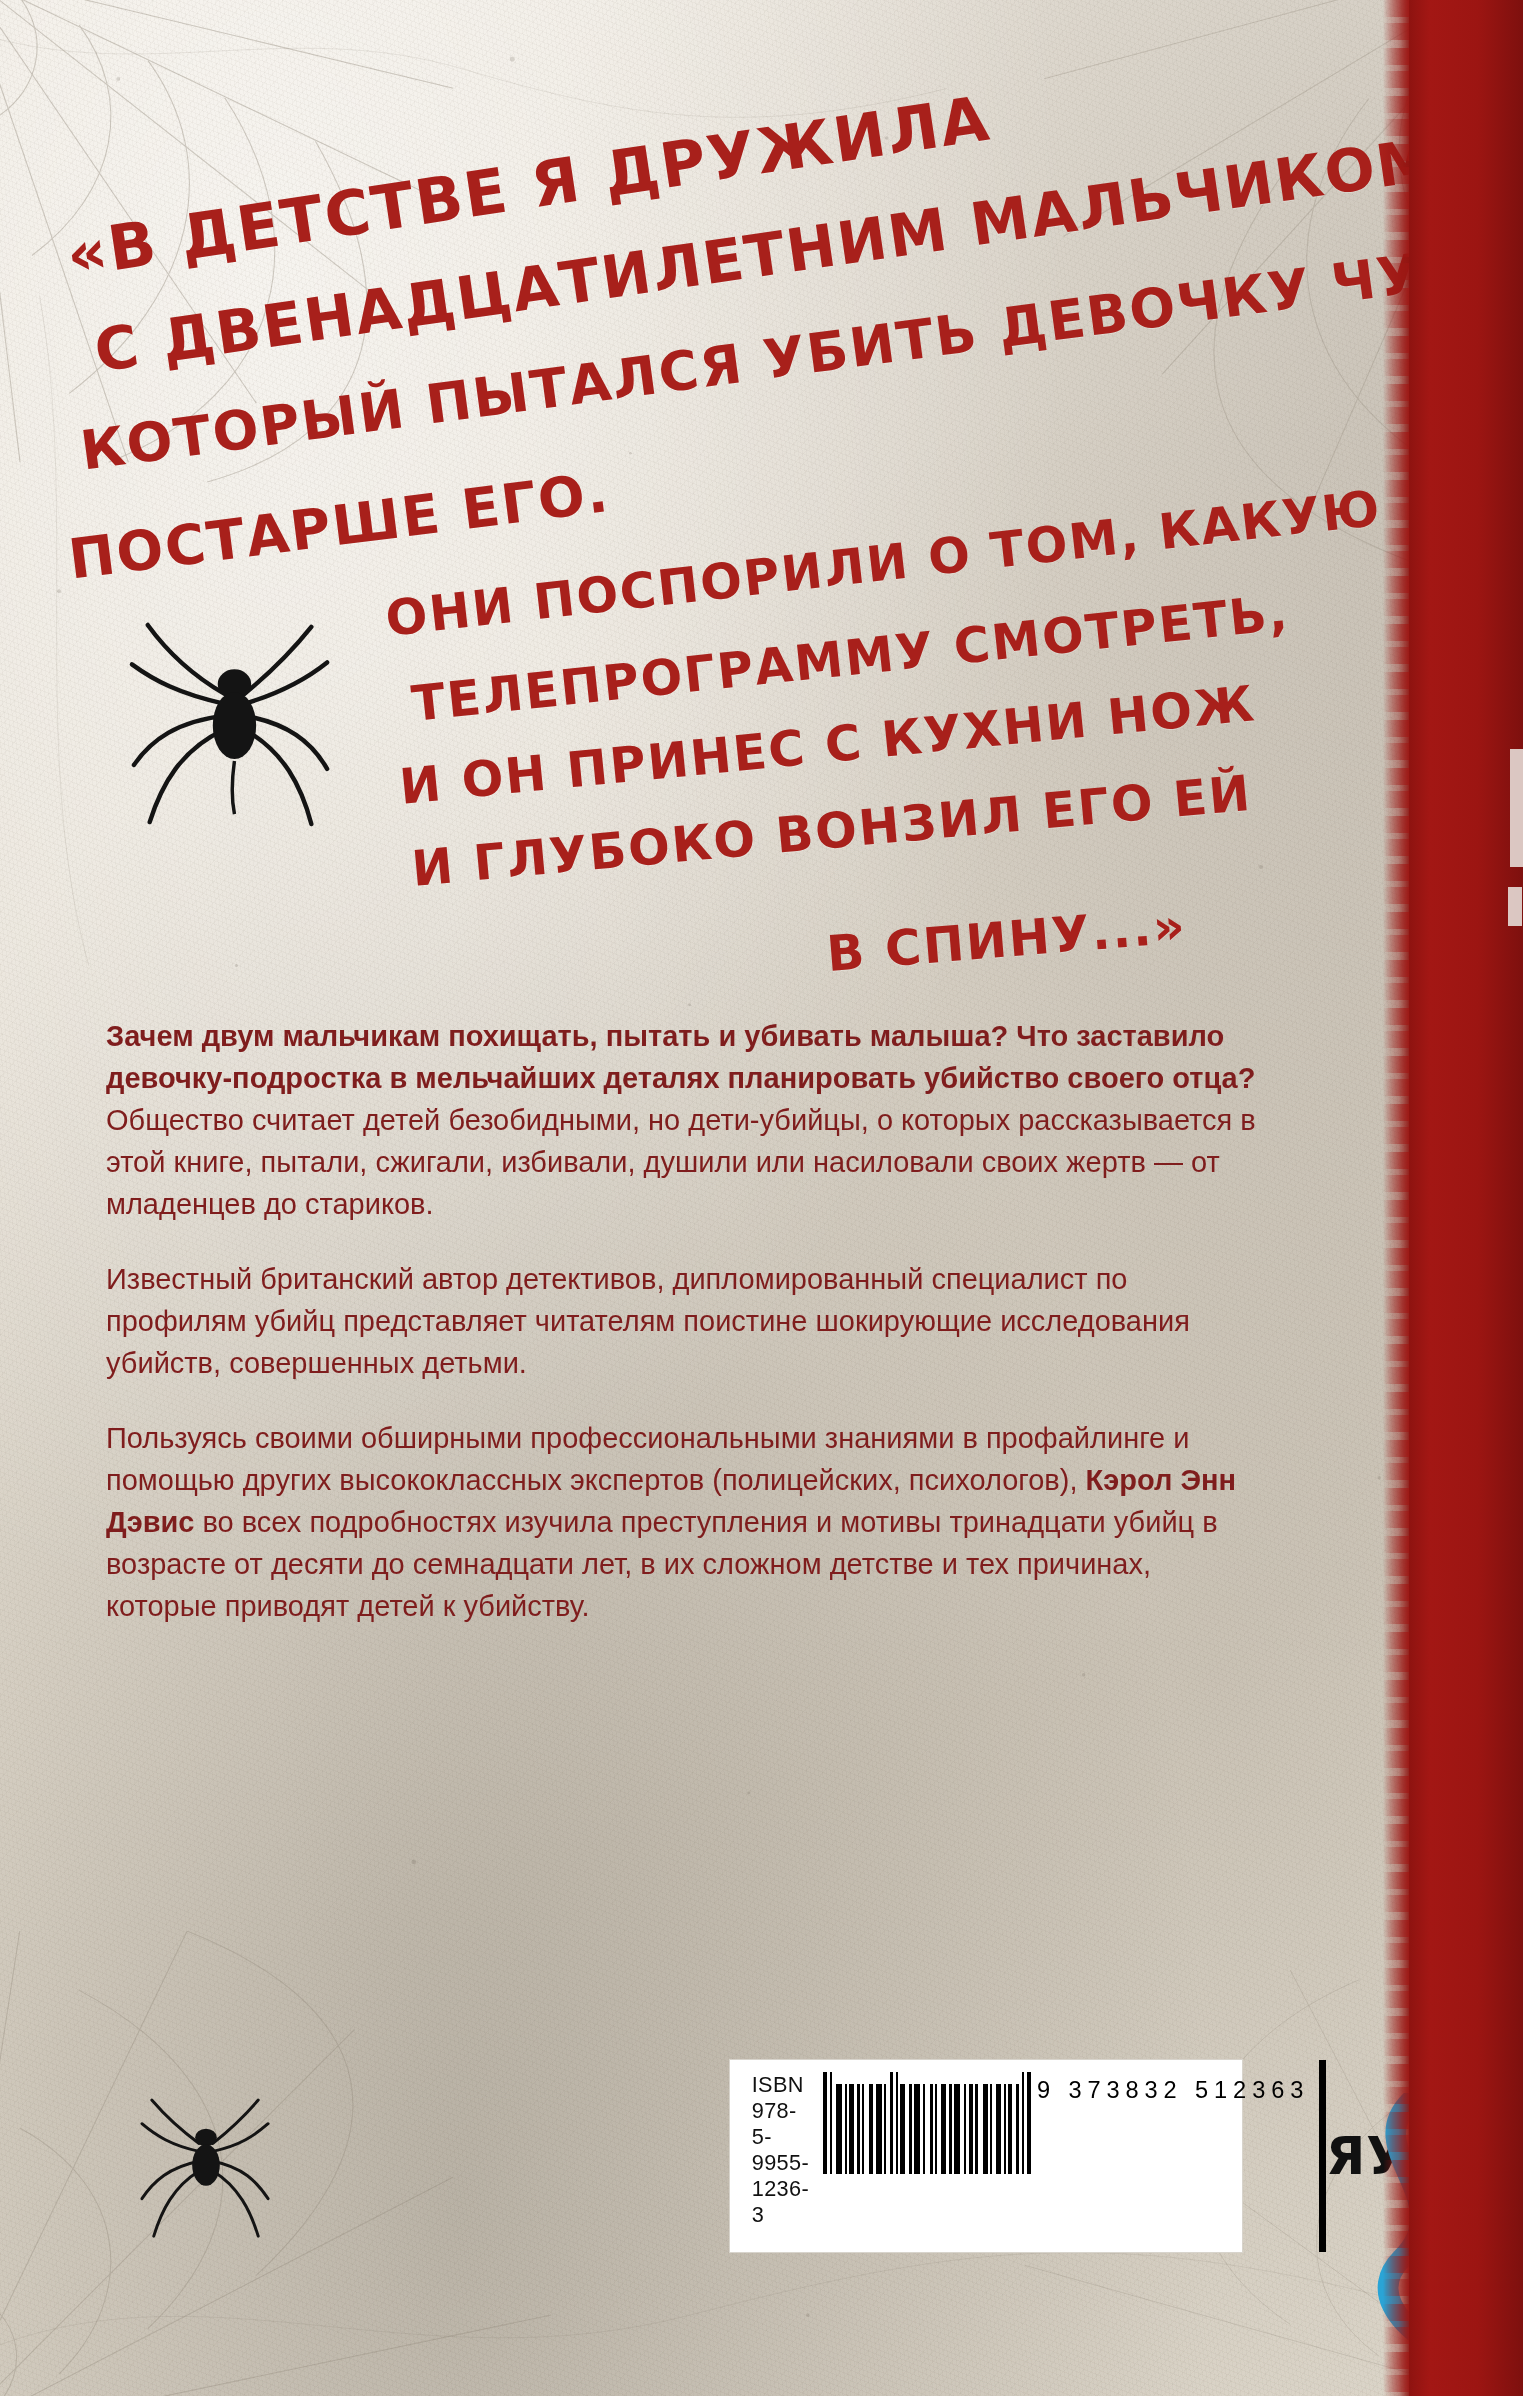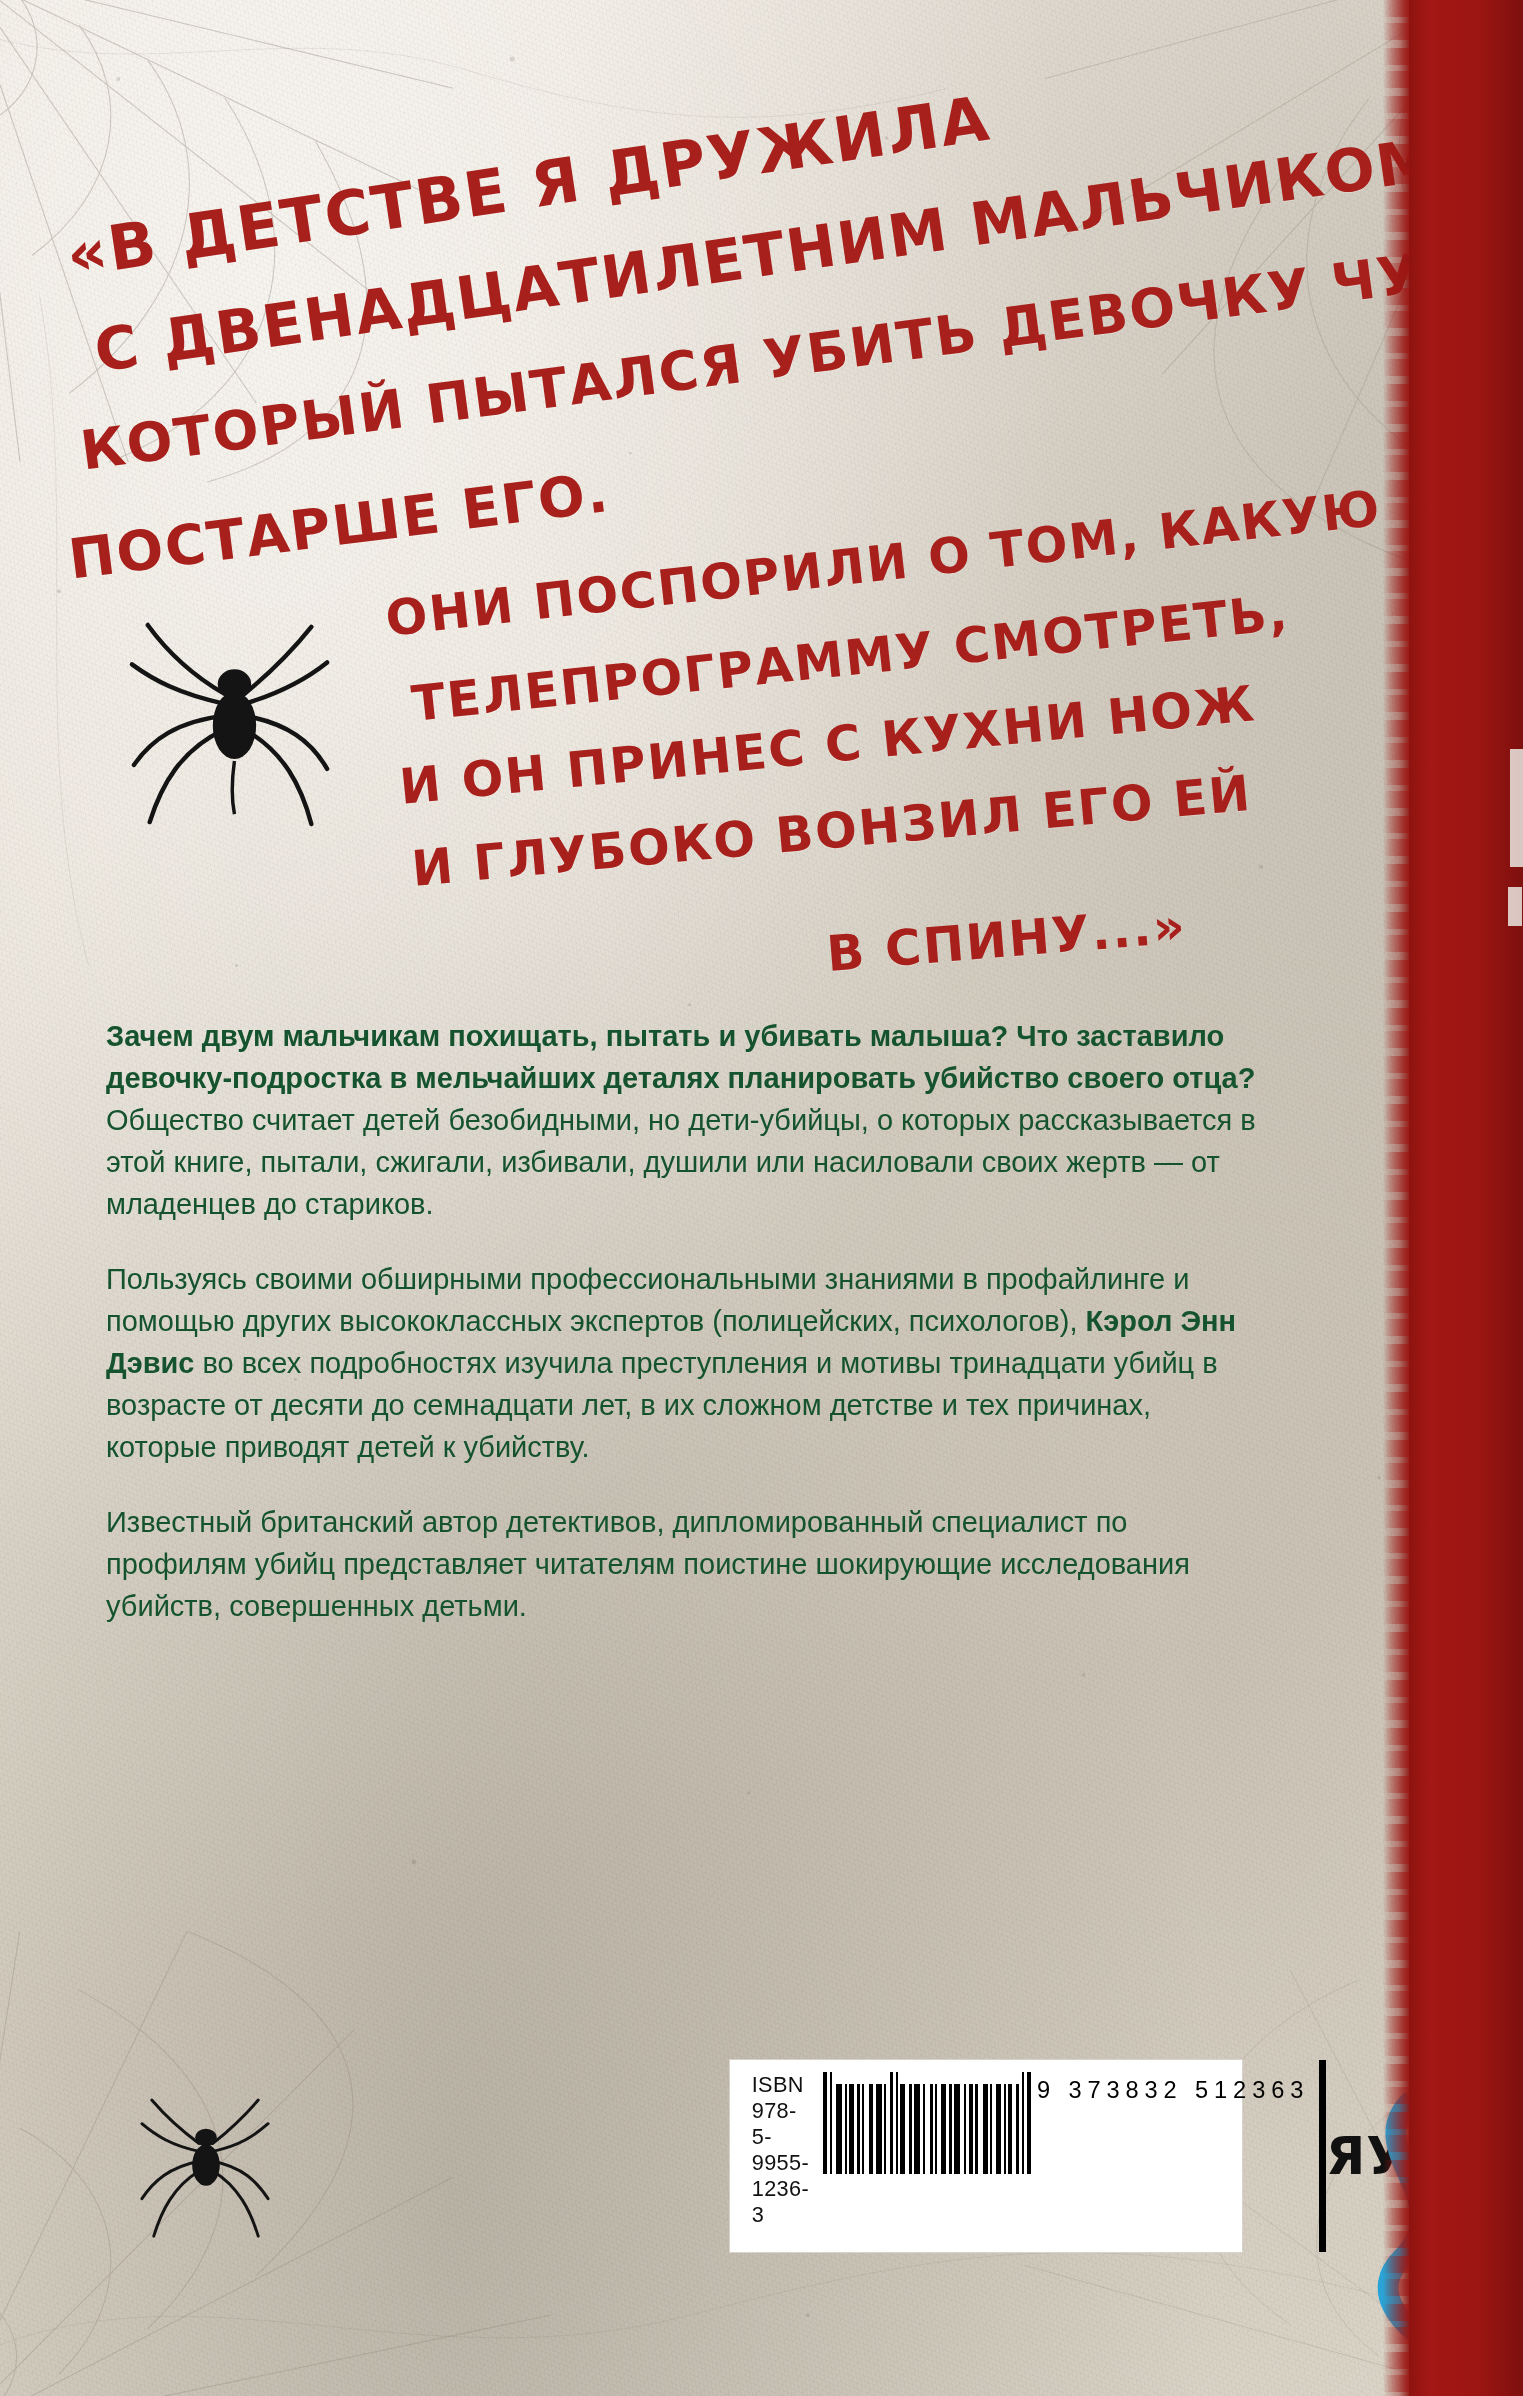--- a/index.html
+++ b/index.html
@@ -118,21 +118,21 @@
     transform-origin: left center;
     text-shadow: 0 1px 0 rgba(255,255,255,0.25);
   }
 
   
   .body-copy {
     position: absolute;
     left: 106px;
     top: 1015px;
     width: 1162px;
-    color: #14532d;
+    color: #7f1d1d;
     font-family: "Liberation Sans", sans-serif;
     font-size: 29px;
     line-height: 42px;
   }
   .body-copy p { margin: 0 0 33px 0; }
   .body-copy p.tight { margin-bottom: 0; }
   .lead { font-weight: 700; }
   .bold-inline { font-weight: 700; }
 
   
@@ -334,24 +334,24 @@
     <div class="qline" style="left:400px; top:611px; font-size:49px; transform:rotate(-5.6deg);">И ОН ПРИНЕС С КУХНИ НОЖ</div>
     <div class="qline" style="left:412px; top:693px; font-size:49px; transform:rotate(-5.2deg);">И ГЛУБОКО ВОНЗИЛ ЕГО ЕЙ</div>
     <div class="qline" style="left:827px; top:778px; font-size:49px; transform:rotate(-4.6deg);">В СПИНУ...»</div>
   </div>
 
   <div class="body-copy">
     <p class="tight">
       <span class="lead">Зачем двум мальчикам похищать, пытать и убивать малыша? Что заставило девочку-подростка в мельчайших деталях планировать убийство своего отца?</span>
     </p>
     <p>Общество считает детей безобидными, но дети-убийцы, о которых рассказывается в этой книге, пытали, сжигали, избивали, душили или насиловали своих жертв — от младенцев до стариков.</p>
+    <p>Известный британский автор детективов, дипломированный специалист по профилям убийц представляет читателям поистине шокирующие исследования убийств, совершенных детьми.</p>
     <p>
       <span>Пользуясь своими обширными профессиональными знаниями в профайлинге и помощью других высококлассных экспертов (полицейских, психологов), </span><span class="bold-inline">Кэрол Энн Дэвис</span><span> во всех подробностях изучила преступления и мотивы тринадцати убийц в возрасте от десяти до семнадцати лет, в их сложном детстве и тех причинах, которые приводят детей к убийству.</span>
     </p>
-    <p>Известный британский автор детективов, дипломированный специалист по профилям убийц представляет читателям поистине шокирующие исследования убийств, совершенных детьми.</p>
   </div>
 
   <div class="barcode-block">
     <div class="barcode-left">
       <div class="isbn-text">ISBN 978-5-9955-1236-3</div>
       <div class="bars">
         <div class="bar" style="width:3.9px"></div>
           <div class="bar" style="width:3px;background:#fff"></div>
         <div class="bar" style="width:2px"></div>
           <div class="bar" style="width:3.9px;background:#fff"></div>

